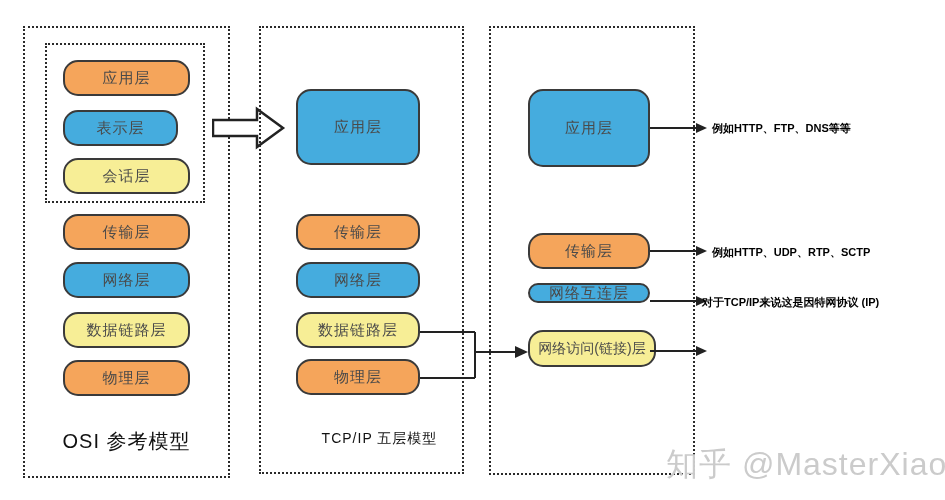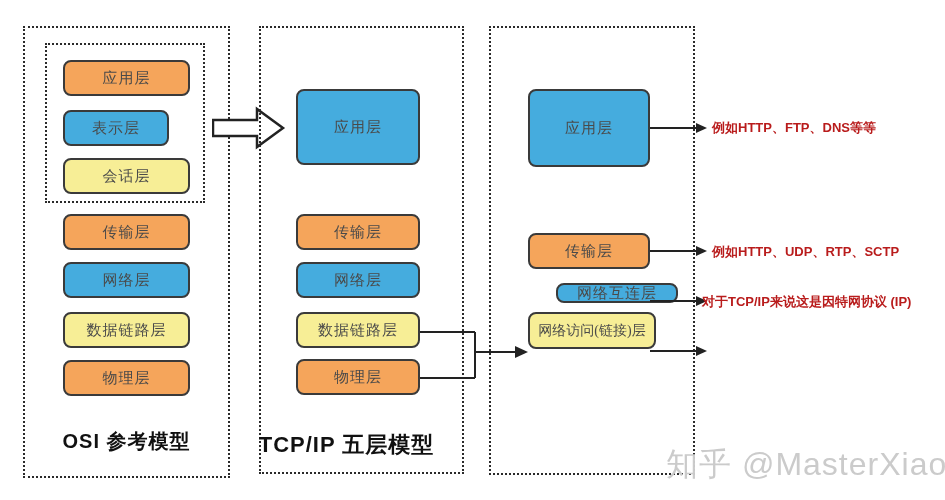--- a/index.html
+++ b/index.html
@@ -13,42 +13,42 @@
   .dashed{
     position:absolute;
     border:2px dotted #2a2a2a;
     box-sizing:border-box;
     background:transparent;
   }
   .layerbox{
     position:absolute;
     box-sizing:border-box;
     border:2px solid #3a3a3a;
-    border-radius:8px;
+    border-radius:15px;
     display:flex;align-items:center;justify-content:center;
     font-size:15px;
     color:#4a4a4a;
     letter-spacing:1px;
   }
   .orange{background:#F5A55B;}
   .blue{background:#45ACDE;}
-  .yellow{background:#F7EE96;font-family:Liberation Serif, serif;}
+  .yellow{background:#F7EE96;}
   .small-text{font-size:14px;letter-spacing:0;}
   .collabel{
     position:absolute;
-    font-weight:bold;
+    font-weight:normal;
     color:#111111;
     text-align:center;
     letter-spacing:1px;
   }
   .annot{
     position:absolute;
-    font-size:13px;
+    font-size:11px;
     font-weight:600;
-    color:#b91c1c;
+    color:#000000;
     white-space:nowrap;
     transform:translateY(-50%);
   }
   .arrow-svg{position:absolute;}
   .watermark{
     position:absolute;
     font-size:32px;
     color:#cbcbcb;
     white-space:nowrap;
     letter-spacing:1px;
@@ -56,54 +56,54 @@
 </style>
 </head>
 <body>
 
 <div class="canvas">
 
   <div class="dashed" style="left:23px;top:26px;width:207px;height:452px"></div>
   <div class="dashed" style="left:45px;top:43px;width:160px;height:160px"></div>
 
   <div class="layerbox orange" style="left:63px;top:60px;width:127px;height:36px">应用层</div>
-  <div class="layerbox blue" style="left:63px;top:110px;width:106px;height:36px">表示层</div>
+  <div class="layerbox blue" style="left:63px;top:110px;width:115px;height:36px">表示层</div>
   <div class="layerbox yellow" style="left:63px;top:158px;width:127px;height:36px">会话层</div>
   <div class="layerbox orange" style="left:63px;top:214px;width:127px;height:36px">传输层</div>
   <div class="layerbox blue" style="left:63px;top:262px;width:127px;height:36px">网络层</div>
   <div class="layerbox yellow" style="left:63px;top:312px;width:127px;height:36px">数据链路层</div>
   <div class="layerbox orange" style="left:63px;top:360px;width:127px;height:36px">物理层</div>
 
   <div class="collabel" style="left:23px;top:428px;width:207px;font-size:20px">OSI 参考模型</div>
 
   <svg class="arrow-svg" style="left:212px;top:106px" width="74" height="44" viewBox="0 0 74 44">
     <polygon points="1,14 45,14 45,3 71,22 45,41 45,30 1,30" fill="#ffffff" stroke="#222222" stroke-width="2.5" stroke-linejoin="miter"></polygon>
   </svg>
 
   <div class="dashed" style="left:259px;top:26px;width:205px;height:448px"></div>
 
   <div class="layerbox blue" style="left:296px;top:89px;width:124px;height:76px">应用层</div>
   <div class="layerbox orange" style="left:296px;top:214px;width:124px;height:36px">传输层</div>
   <div class="layerbox blue" style="left:296px;top:262px;width:124px;height:36px">网络层</div>
   <div class="layerbox yellow" style="left:296px;top:312px;width:124px;height:36px">数据链路层</div>
   <div class="layerbox orange" style="left:296px;top:359px;width:124px;height:36px">物理层</div>
 
-  <div class="collabel" style="left:244px;top:430px;width:205px;font-size:22px">TCP/IP 五层模型</div>
+  <div class="collabel" style="left:277px;top:430px;width:205px;font-size:14px">TCP/IP 五层模型</div>
 
   <svg class="arrow-svg" style="left:420px;top:325px" width="112" height="60" viewBox="0 0 112 60">
     <path d="M0,7 H55 M0,53 H55 M55,7 V53 M55,27 H95" fill="none" stroke="#222222" stroke-width="2"></path>
     <polygon points="95,21 108,27 95,33" fill="#222222"></polygon>
   </svg>
 
   <div class="dashed" style="left:489px;top:26px;width:206px;height:449px"></div>
 
   <div class="layerbox blue" style="left:528px;top:89px;width:122px;height:78px">应用层</div>
   <div class="layerbox orange" style="left:528px;top:233px;width:122px;height:36px">传输层</div>
-  <div class="layerbox blue" style="left:556px;top:283px;width:122px;height:20px">网络互连层</div>
-  <div class="layerbox yellow small-text" style="left:528px;top:312px;width:128px;height:37px">网络访问(链接)层</div>
+  <div class="layerbox blue" style="left:528px;top:283px;width:122px;height:20px">网络互连层</div>
+  <div class="layerbox yellow small-text" style="left:528px;top:330px;width:128px;height:37px">网络访问(链接)层</div>
 
 
   <svg class="arrow-svg" style="left:650px;top:121px" width="58" height="14" viewBox="0 0 58 14">
     <line x1="0" y1="7" x2="46" y2="7" stroke="#222222" stroke-width="2"></line>
     <polygon points="46,2 57,7 46,12" fill="#222222"></polygon>
   </svg>
   <svg class="arrow-svg" style="left:650px;top:244px" width="58" height="14" viewBox="0 0 58 14">
     <line x1="0" y1="7" x2="46" y2="7" stroke="#222222" stroke-width="2"></line>
     <polygon points="46,2 57,7 46,12" fill="#222222"></polygon>
   </svg>

